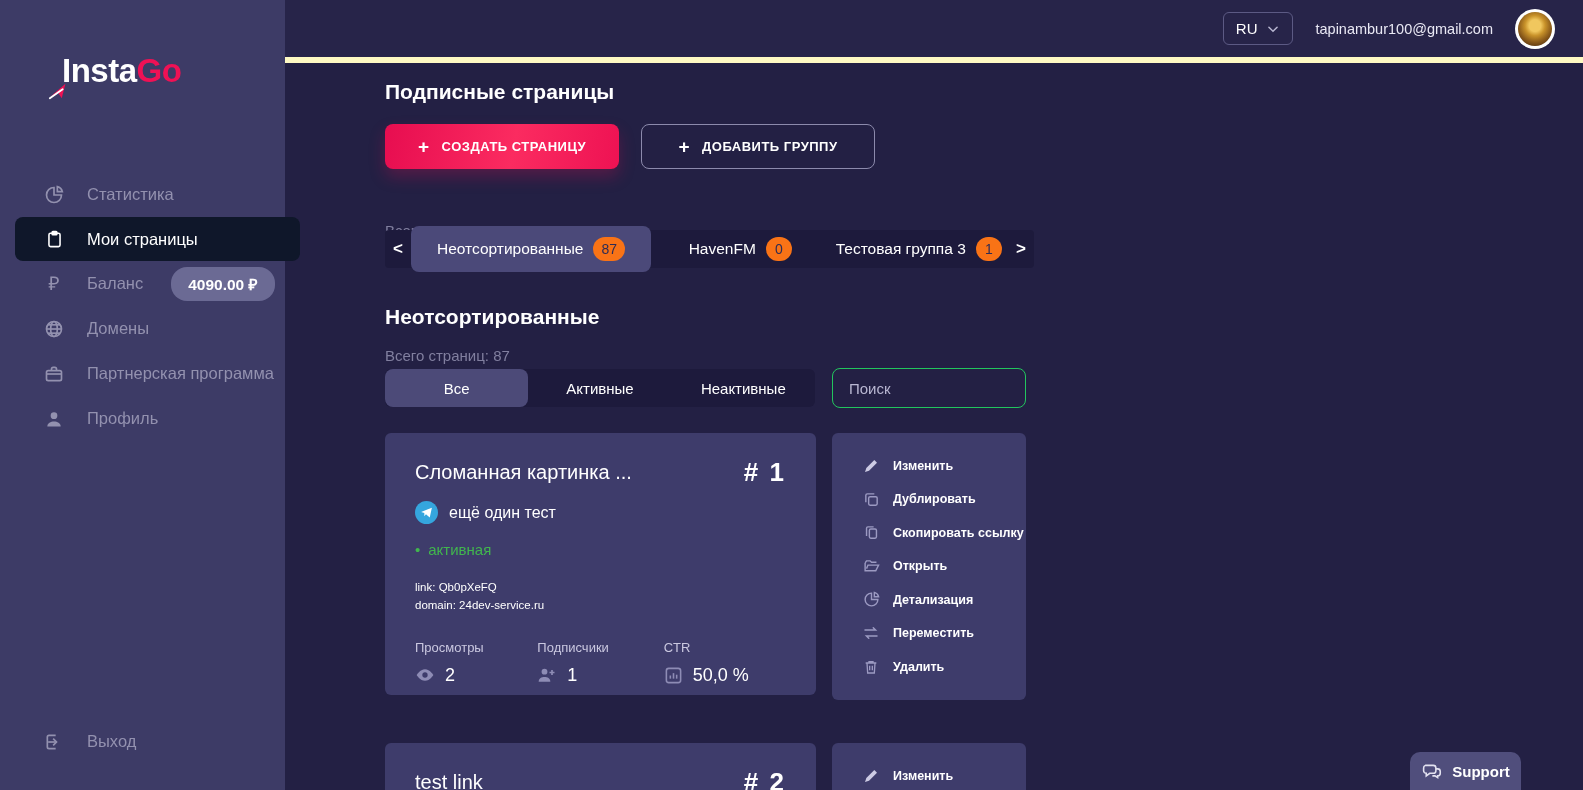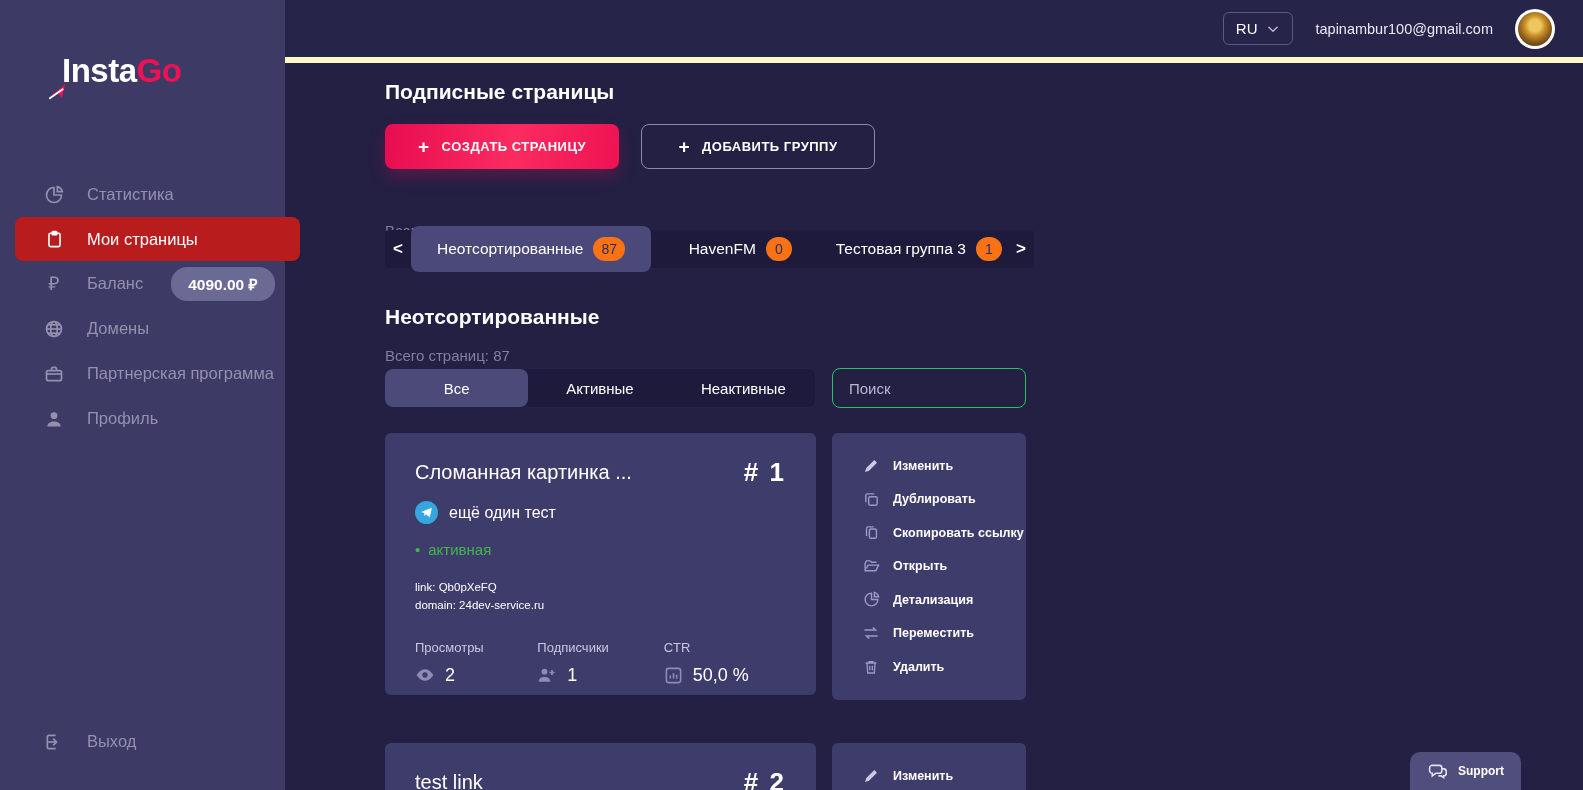--- a/index.html
+++ b/index.html
@@ -21,21 +21,21 @@
   
   .sidebar { position:absolute; left:0; top:0; width:285px; height:790px; background:#3d3b66; z-index:5; }
   .logo { margin:52px 0 0 62px; font-size:33px; font-weight:bold; letter-spacing:-0.5px; white-space:nowrap; }
   .logo-white { color:#ffffff; }
   .logo-pink { color:#ef1155; position:relative; }
   .logo-rocket { position:relative; top:-10px; left:-14px; }
   .nav { margin-top:60px; }
   .nav-item { height:45px; display:flex; align-items:center; gap:22px; padding-left:43px;
               color:#9391af; font-size:16.5px; cursor:pointer; }
   .nav-item .icon { width:22px; display:flex; justify-content:center; color:#9391af; }
-  .nav-item.active { background:#b91c1c; border-radius:8px; margin:0 -15px 0 15px; padding-left:28px;
+  .nav-item.active { background:#0f172a; border-radius:8px; margin:0 -15px 0 15px; padding-left:28px;
                      color:#ffffff; height:44px; }
   .nav-item.active .icon { color:#ffffff; }
   .ruble-glyph { font-size:19px; line-height:1; }
   .balance-badge { margin-left:6px; background:#6b6a94; border-radius:16px; padding:6px 17px;
                    color:#ffffff; font-weight:bold; font-size:15.5px; white-space:nowrap; }
   .logout { position:absolute; left:0; bottom:26px; width:285px; }
 
   
   .main { position:absolute; left:285px; top:64px; right:0; bottom:0; background:#232044; }
   .page-title { position:absolute; left:100px; top:16px; color:#fff; font-size:21px; font-weight:bold; }
@@ -92,21 +92,21 @@
   .stat-value .icon { color:#8e8cb5; display:flex; }
 
   .menu { width:194px; height:267px; background:#3e3c6b; border-radius:6px; padding:16px 0 0 30px; }
   .menu-item { height:33.5px; display:flex; align-items:center; gap:13px; cursor:pointer; }
   .menu-item .icon { width:18px; display:flex; justify-content:center; color:#9c9ac2; }
   .menu-item:first-child .icon { color:#cdcbe4; }
   .menu-label { color:#fff; font-size:12.5px; font-weight:bold; }
 
   .support-btn { position:absolute; right:62px; bottom:0; width:111px; height:38px; background:#504e7c;
                  border-radius:10px 10px 0 0; display:flex; align-items:center; justify-content:center;
-                 gap:10px; color:#fff; font-size:12px; font-weight:bold; cursor:pointer; z-index:6; }
+                 gap:10px; color:#fff; font-size:15px; font-weight:bold; cursor:pointer; z-index:6; }
   .support-btn .icon { color:#e3e2f0; display:flex; }
   svg { display:block; }
 </style>
 </head>
 <body>
 
 <div class="frame">
 
   <div class="topbar">
     <div class="lang-select">

